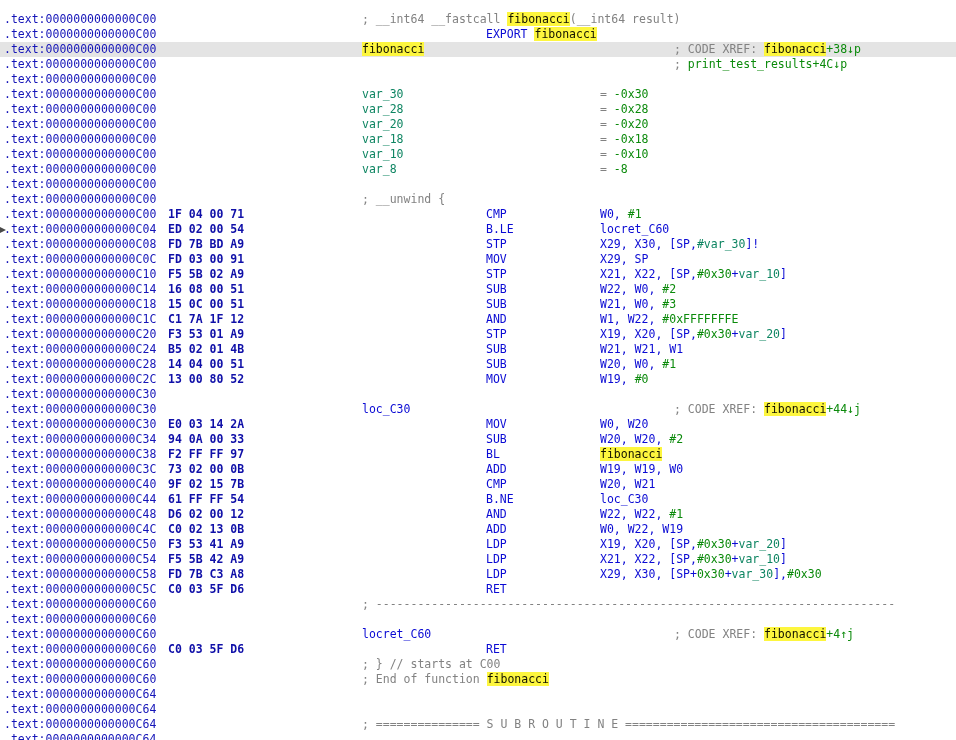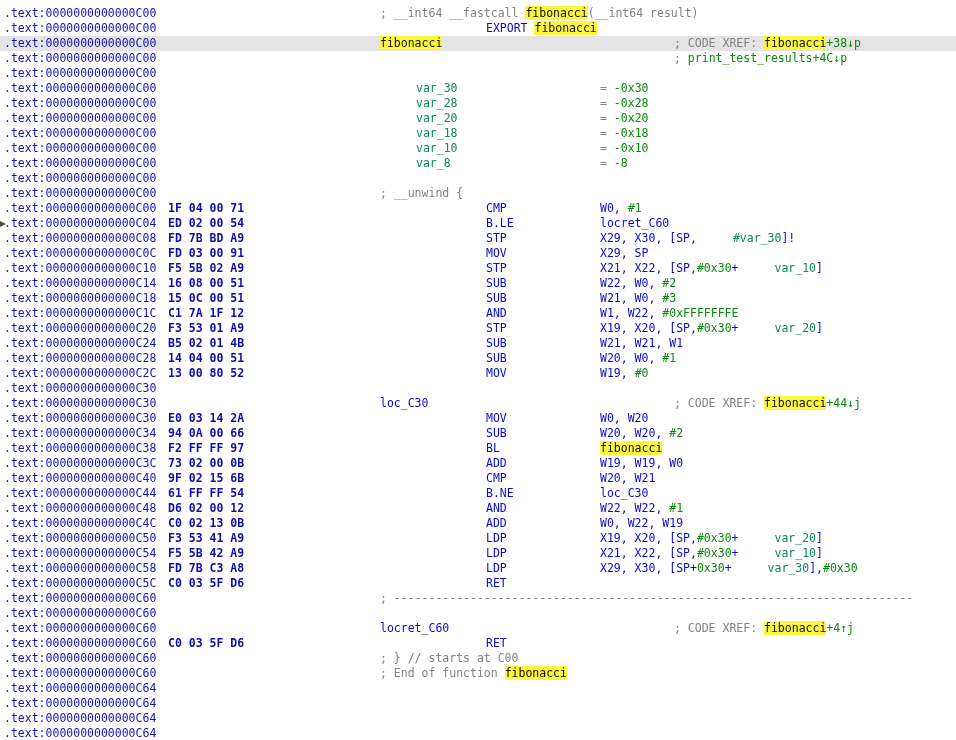--- a/index.html
+++ b/index.html
@@ -2,36 +2,36 @@
 <html style="--background: #ffffff; --current-line-bg: #e4e4e4; --highlight-bg: #fdf63e; --highlight-text: #111100; --address: #1414b8; --bytes: #0f0fa8; --code: #0a0ad4; --comment: #828282; --number: #0b8a0b; --stack-var: #0e8562; --xref-name: #0b8a0b;"><head>
 <meta charset="utf-8">
 <style>
   * { margin:0; padding:0; box-sizing:border-box; }
   html,body { width:956px; height:740px; overflow:hidden; }
   body {
     background: var(--background, #fff);
     font-family: "DejaVu Sans Mono", "Liberation Mono", monospace;
     font-size: 11.5px;
   }
-  #listing { position:relative; width:956px; height:740px; padding-top:6px; overflow:hidden; }
+  #listing { position:relative; width:956px; height:740px; padding-top:12px; overflow:hidden; }
   .line { position:relative; height:15px; line-height:15px; white-space:pre; }
   .line.current { background: var(--current-line-bg, #e4e4e4); }
   .col { position:absolute; top:0; white-space:pre; }
   .col.c-addr  { left:4px; }
   .col.c-bytes { left:168px; font-weight:bold; }
-  .col.c-s     { left:380px; }
+  .col.c-s     { left:362px; }
   .col.c-m     { left:486px; }
   .col.c-o     { left:600px; }
   .col.c-x     { left:674px; }
   .seg.addr  { color: var(--address); }
   .seg.bytes { color: var(--bytes); text-align: right; }
   .seg.code  { color: var(--code); }
   .seg.com   { color: var(--comment); }
   .seg.num   { color: var(--number); }
-  .seg.var   { color: var(--stack-var); margin-left: 36px; }
+  .seg.var   { color: var(--stack-var); }
   .seg.pub   { color: var(--xref-name); }
   .seg.hl    { color: var(--highlight-text); background: var(--highlight-bg); }
   .marker { position:absolute; left:0; top:5px; width:6px; height:6px; background:#4a4a4a;
             clip-path: polygon(0 0, 100% 50%, 0 100%); }
 </style>
 </head>
 <body>
 
 <div id="listing">
     <div class="line"><span class="col c-addr"><span class="seg addr">.text:0000000000000C00</span></span><span class="col c-s"><span class="seg com">; __int64 __fastcall </span><span class="seg hl">fibonacci</span><span class="seg com">(__int64 result)</span></span></div>
@@ -55,35 +55,35 @@
     <div class="line"><span class="col c-addr"><span class="seg addr">.text:0000000000000C14</span></span><span class="col c-bytes"><span class="seg bytes">16 08 00 51</span></span><span class="col c-m"><span class="seg code">SUB</span></span><span class="col c-o"><span class="seg code">W22, W0, </span><span class="seg num">#2</span></span></div>
     <div class="line"><span class="col c-addr"><span class="seg addr">.text:0000000000000C18</span></span><span class="col c-bytes"><span class="seg bytes">15 0C 00 51</span></span><span class="col c-m"><span class="seg code">SUB</span></span><span class="col c-o"><span class="seg code">W21, W0, </span><span class="seg num">#3</span></span></div>
     <div class="line"><span class="col c-addr"><span class="seg addr">.text:0000000000000C1C</span></span><span class="col c-bytes"><span class="seg bytes">C1 7A 1F 12</span></span><span class="col c-m"><span class="seg code">AND</span></span><span class="col c-o"><span class="seg code">W1, W22, </span><span class="seg num">#0xFFFFFFFE</span></span></div>
     <div class="line"><span class="col c-addr"><span class="seg addr">.text:0000000000000C20</span></span><span class="col c-bytes"><span class="seg bytes">F3 53 01 A9</span></span><span class="col c-m"><span class="seg code">STP</span></span><span class="col c-o"><span class="seg code">X19, X20, [SP,</span><span class="seg num">#0x30</span><span class="seg code">+</span><span class="seg var">var_20</span><span class="seg code">]</span></span></div>
     <div class="line"><span class="col c-addr"><span class="seg addr">.text:0000000000000C24</span></span><span class="col c-bytes"><span class="seg bytes">B5 02 01 4B</span></span><span class="col c-m"><span class="seg code">SUB</span></span><span class="col c-o"><span class="seg code">W21, W21, W1</span></span></div>
     <div class="line"><span class="col c-addr"><span class="seg addr">.text:0000000000000C28</span></span><span class="col c-bytes"><span class="seg bytes">14 04 00 51</span></span><span class="col c-m"><span class="seg code">SUB</span></span><span class="col c-o"><span class="seg code">W20, W0, </span><span class="seg num">#1</span></span></div>
     <div class="line"><span class="col c-addr"><span class="seg addr">.text:0000000000000C2C</span></span><span class="col c-bytes"><span class="seg bytes">13 00 80 52</span></span><span class="col c-m"><span class="seg code">MOV</span></span><span class="col c-o"><span class="seg code">W19, </span><span class="seg num">#0</span></span></div>
     <div class="line"><span class="col c-addr"><span class="seg addr">.text:0000000000000C30</span></span></div>
     <div class="line"><span class="col c-addr"><span class="seg addr">.text:0000000000000C30</span></span><span class="col c-s"><span class="seg code">loc_C30</span></span><span class="col c-x"><span class="seg com">; CODE XREF: </span><span class="seg hl">fibonacci</span><span class="seg pub">+44↓j</span></span></div>
     <div class="line"><span class="col c-addr"><span class="seg addr">.text:0000000000000C30</span></span><span class="col c-bytes"><span class="seg bytes">E0 03 14 2A</span></span><span class="col c-m"><span class="seg code">MOV</span></span><span class="col c-o"><span class="seg code">W0, W20</span></span></div>
-    <div class="line"><span class="col c-addr"><span class="seg addr">.text:0000000000000C34</span></span><span class="col c-bytes"><span class="seg bytes">94 0A 00 66</span></span><span class="col c-m"><span class="seg code">SUB</span></span><span class="col c-o"><span class="seg code">W20, W20, </span><span class="seg num">#2</span></span></div>
+    <div class="line"><span class="col c-addr"><span class="seg addr">.text:0000000000000C34</span></span><span class="col c-bytes"><span class="seg bytes">94 0A 00 33</span></span><span class="col c-m"><span class="seg code">SUB</span></span><span class="col c-o"><span class="seg code">W20, W20, </span><span class="seg num">#2</span></span></div>
     <div class="line"><span class="col c-addr"><span class="seg addr">.text:0000000000000C38</span></span><span class="col c-bytes"><span class="seg bytes">F2 FF FF 97</span></span><span class="col c-m"><span class="seg code">BL</span></span><span class="col c-o"><span class="seg hl">fibonacci</span></span></div>
     <div class="line"><span class="col c-addr"><span class="seg addr">.text:0000000000000C3C</span></span><span class="col c-bytes"><span class="seg bytes">73 02 00 0B</span></span><span class="col c-m"><span class="seg code">ADD</span></span><span class="col c-o"><span class="seg code">W19, W19, W0</span></span></div>
-    <div class="line"><span class="col c-addr"><span class="seg addr">.text:0000000000000C40</span></span><span class="col c-bytes"><span class="seg bytes">9F 02 15 6B</span></span><span class="col c-m"><span class="seg code">CMP</span></span><span class="col c-o"><span class="seg code">W20, W21</span></span></div>
+    <div class="line"><span class="col c-addr"><span class="seg addr">.text:0000000000000C40</span></span><span class="col c-bytes"><span class="seg bytes">9F 02 15 7B</span></span><span class="col c-m"><span class="seg code">CMP</span></span><span class="col c-o"><span class="seg code">W20, W21</span></span></div>
     <div class="line"><span class="col c-addr"><span class="seg addr">.text:0000000000000C44</span></span><span class="col c-bytes"><span class="seg bytes">61 FF FF 54</span></span><span class="col c-m"><span class="seg code">B.NE</span></span><span class="col c-o"><span class="seg code">loc_C30</span></span></div>
     <div class="line"><span class="col c-addr"><span class="seg addr">.text:0000000000000C48</span></span><span class="col c-bytes"><span class="seg bytes">D6 02 00 12</span></span><span class="col c-m"><span class="seg code">AND</span></span><span class="col c-o"><span class="seg code">W22, W22, </span><span class="seg num">#1</span></span></div>
     <div class="line"><span class="col c-addr"><span class="seg addr">.text:0000000000000C4C</span></span><span class="col c-bytes"><span class="seg bytes">C0 02 13 0B</span></span><span class="col c-m"><span class="seg code">ADD</span></span><span class="col c-o"><span class="seg code">W0, W22, W19</span></span></div>
     <div class="line"><span class="col c-addr"><span class="seg addr">.text:0000000000000C50</span></span><span class="col c-bytes"><span class="seg bytes">F3 53 41 A9</span></span><span class="col c-m"><span class="seg code">LDP</span></span><span class="col c-o"><span class="seg code">X19, X20, [SP,</span><span class="seg num">#0x30</span><span class="seg code">+</span><span class="seg var">var_20</span><span class="seg code">]</span></span></div>
     <div class="line"><span class="col c-addr"><span class="seg addr">.text:0000000000000C54</span></span><span class="col c-bytes"><span class="seg bytes">F5 5B 42 A9</span></span><span class="col c-m"><span class="seg code">LDP</span></span><span class="col c-o"><span class="seg code">X21, X22, [SP,</span><span class="seg num">#0x30</span><span class="seg code">+</span><span class="seg var">var_10</span><span class="seg code">]</span></span></div>
     <div class="line"><span class="col c-addr"><span class="seg addr">.text:0000000000000C58</span></span><span class="col c-bytes"><span class="seg bytes">FD 7B C3 A8</span></span><span class="col c-m"><span class="seg code">LDP</span></span><span class="col c-o"><span class="seg code">X29, X30, [SP+</span><span class="seg num">0x30</span><span class="seg code">+</span><span class="seg var">var_30</span><span class="seg code">],</span><span class="seg num">#0x30</span></span></div>
     <div class="line"><span class="col c-addr"><span class="seg addr">.text:0000000000000C5C</span></span><span class="col c-bytes"><span class="seg bytes">C0 03 5F D6</span></span><span class="col c-m"><span class="seg code">RET</span></span></div>
     <div class="line"><span class="col c-addr"><span class="seg addr">.text:0000000000000C60</span></span><span class="col c-s"><span class="seg com">; ---------------------------------------------------------------------------</span></span></div>
     <div class="line"><span class="col c-addr"><span class="seg addr">.text:0000000000000C60</span></span></div>
     <div class="line"><span class="col c-addr"><span class="seg addr">.text:0000000000000C60</span></span><span class="col c-s"><span class="seg code">locret_C60</span></span><span class="col c-x"><span class="seg com">; CODE XREF: </span><span class="seg hl">fibonacci</span><span class="seg pub">+4↑j</span></span></div>
     <div class="line"><span class="col c-addr"><span class="seg addr">.text:0000000000000C60</span></span><span class="col c-bytes"><span class="seg bytes">C0 03 5F D6</span></span><span class="col c-m"><span class="seg code">RET</span></span></div>
     <div class="line"><span class="col c-addr"><span class="seg addr">.text:0000000000000C60</span></span><span class="col c-s"><span class="seg com">; } // starts at C00</span></span></div>
     <div class="line"><span class="col c-addr"><span class="seg addr">.text:0000000000000C60</span></span><span class="col c-s"><span class="seg com">; End of function </span><span class="seg hl">fibonacci</span></span></div>
     <div class="line"><span class="col c-addr"><span class="seg addr">.text:0000000000000C64</span></span></div>
     <div class="line"><span class="col c-addr"><span class="seg addr">.text:0000000000000C64</span></span></div>
-    <div class="line"><span class="col c-addr"><span class="seg addr">.text:0000000000000C64</span></span></div>
+    <div class="line"><span class="col c-addr"><span class="seg addr">.text:0000000000000C64</span></span><span class="col c-s"><span class="seg com">; =============== S U B R O U T I N E =======================================</span></span></div>
     <div class="line"><span class="col c-addr"><span class="seg addr">.text:0000000000000C64</span></span></div>
     <div class="line"><span class="col c-addr"><span class="seg addr">.text:0000000000000C64</span></span></div>
   </div>
 
 </body></html>

